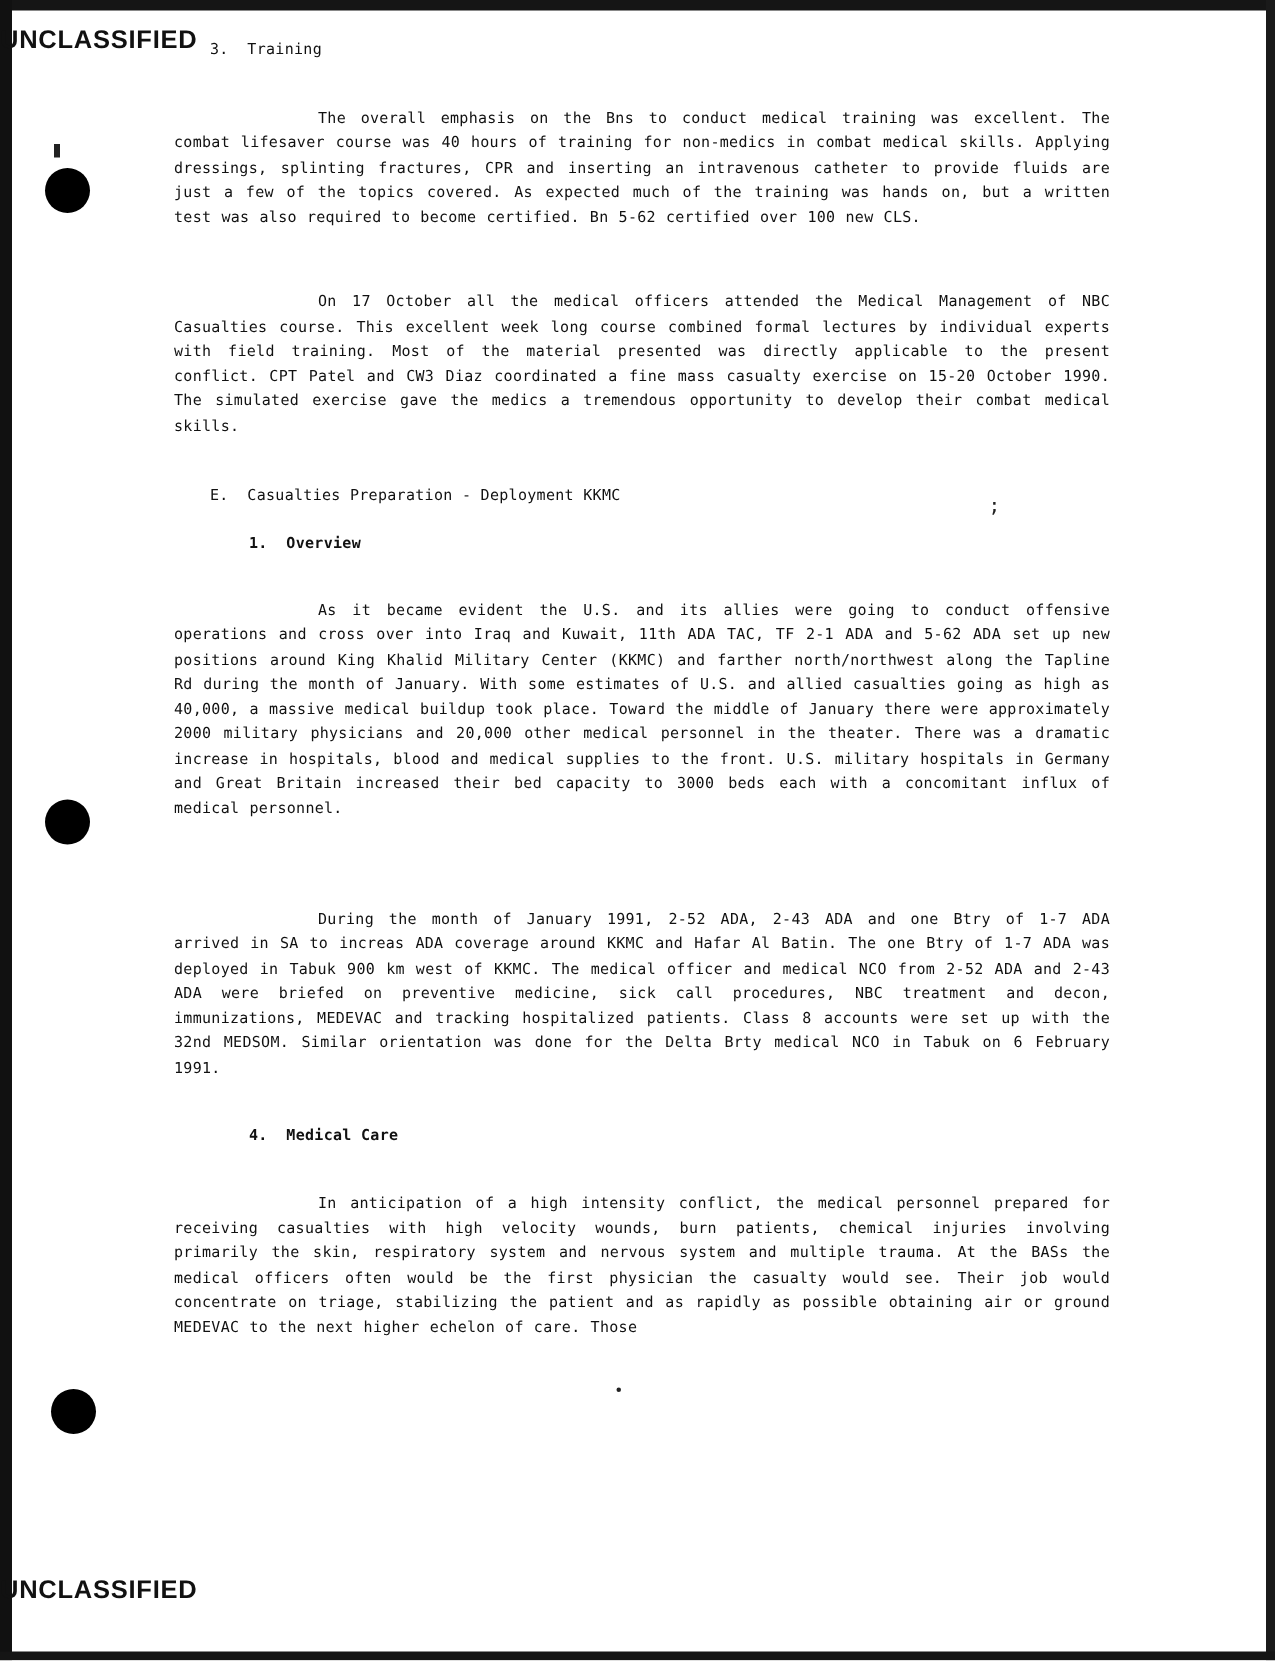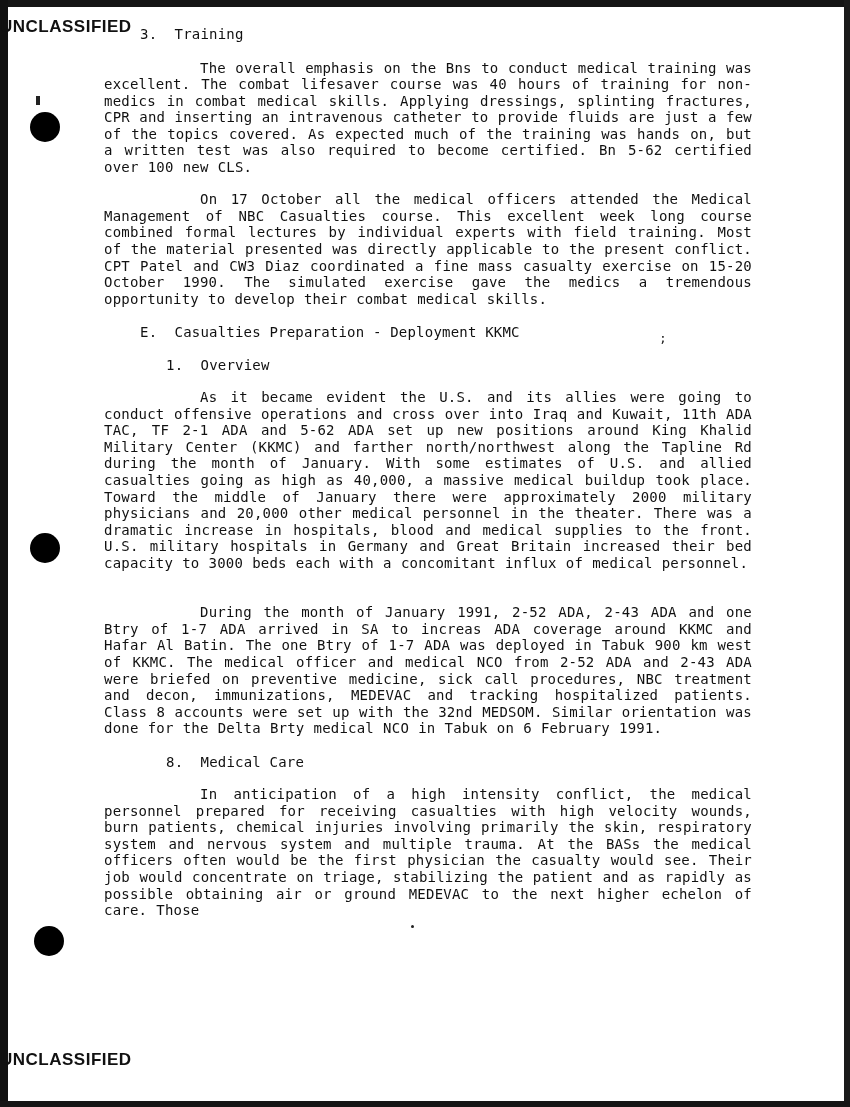--- a/index.html
+++ b/index.html
@@ -67,32 +67,32 @@
   }
   .class-top { top: 17px; }
   .class-bottom { top: 1050px; }
 
   .content {
     position: absolute;
     left: 104px;
     top: 26px;
     width: 648px;
     color: #111;
-    font-size: 14px;
+    font-size: 10px;
     line-height: 16.55px;
     letter-spacing: 0.2px;
   }
   .heading {
     white-space: pre;
     margin: 0;
   }
   .h-lvl2 { padding-left: 36px; }
-  .h-lvl3 { padding-left: 62px; }
+  .h-lvl3 { padding-left: 62px; font-weight: bold; }
   p.para {
-    margin: 0;
+    margin: 12px;
     text-align: justify;
     text-indent: 96px;
     word-spacing: 0.5px;
   }
   .gap-sm { height: 16px; }
   .gap-md { height: 17px; }
   .stray-mark {
     position: absolute;
     left: 659px;
     top: 330px;
@@ -151,21 +151,21 @@
 
     <div class="gap-md"></div>
 
 
     <div class="gap-sm"></div>
 
     <p class="para">During  the month of January 1991, 2-52 ADA, 2-43 ADA  and  one Btry of 1-7 ADA arrived in SA to increas ADA coverage around KKMC and Hafar Al  Batin.   The one Btry of 1-7 ADA was deployed in Tabuk 900 km  west  of KKMC.   The  medical officer and medical NCO from 2-52 ADA and  2-43 ADA were briefed  on  preventive medicine, sick call procedures, NBC  treatment  and decon, immunizations, MEDEVAC and tracking hospitalized patients.  Class  8 accounts were set up with the 32nd MEDSOM.  Similar orientation was done  for the Delta Brty medical NCO in Tabuk on 6 February 1991.</p>
 
     <div class="gap-md"></div>
 
-    <div class="heading h-lvl3">8.  Medical Care</div>
+    <div class="heading h-lvl3">4.  Medical Care</div>
 
     <div class="gap-sm"></div>
 
     <p class="para">In anticipation of a high intensity conflict, the medical personnel prepared for receiving casualties with high velocity wounds, burn patients, chemical injuries involving primarily the skin, respiratory system and nervous system and multiple trauma.  At the BASs the medical officers often would be the first physician the casualty would see.  Their job would concentrate on triage, stabilizing the patient and as rapidly as possible obtaining air or ground MEDEVAC to the next higher echelon of care.  Those</p>
 
   </div>
 
   <div class="stray-mark">;</div>
 
   <div class="dot-artifact"></div>

